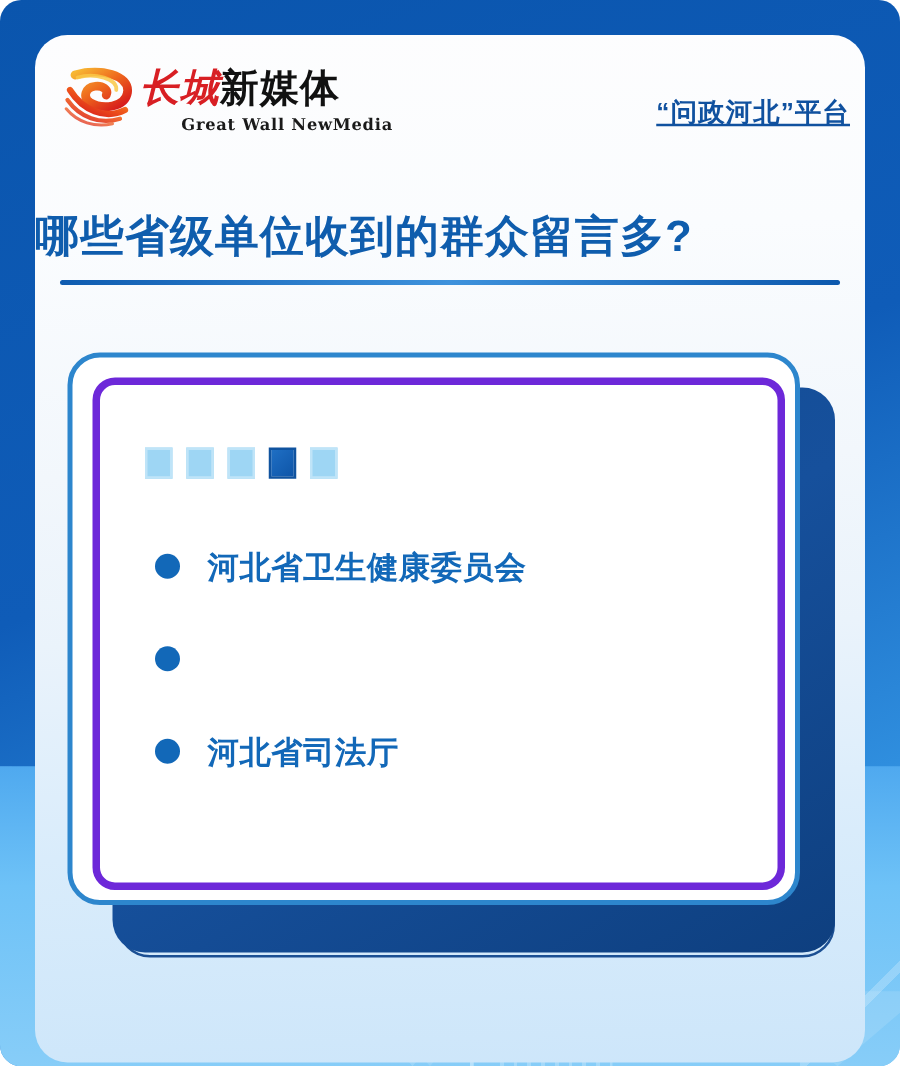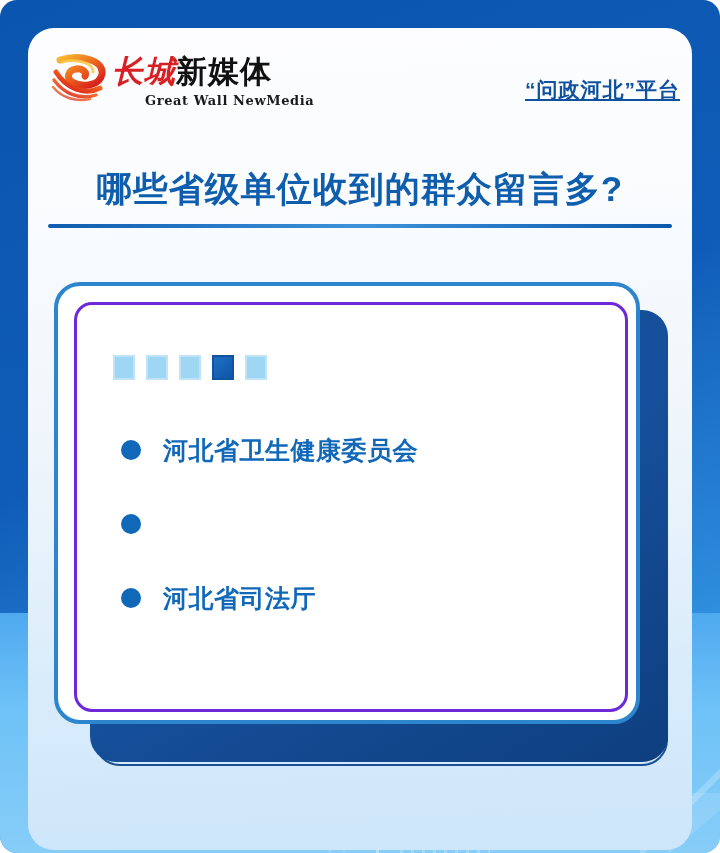--- a/index.html
+++ b/index.html
@@ -140,21 +140,21 @@
     letter-spacing: 1px;
     white-space: nowrap;
     text-decoration: underline;
   }
 
   
   .main-title {
     position: absolute;
     left: 0; top: 138px;
     width: 664px;
-    text-align: center;
+    text-align: left;
     font-size: 35px;
     font-weight: bold;
     letter-spacing: 1px;
     color: #0f5dad;
     white-space: nowrap;
   }
 
   .divider {
     position: absolute;
     left: 20px; top: 196px;
@@ -195,21 +195,21 @@
     border-radius: 26px;
     border: 4px solid #2d86cd;
     background: #ffffff;
   }
   
   .panel-inner {
     position: absolute;
     left: 16px; top: 16px;
     width: 554px; height: 410px;
     border-radius: 18px;
-    border: 3px solid #6d28d9;
+    border: 6px solid #6d28d9;
     background: #ffffff;
     padding-left: 17px;
   }
 
   
   .squares {
     position: absolute;
     left: 36px; top: 50px;
     display: flex;
     gap: 11px;

